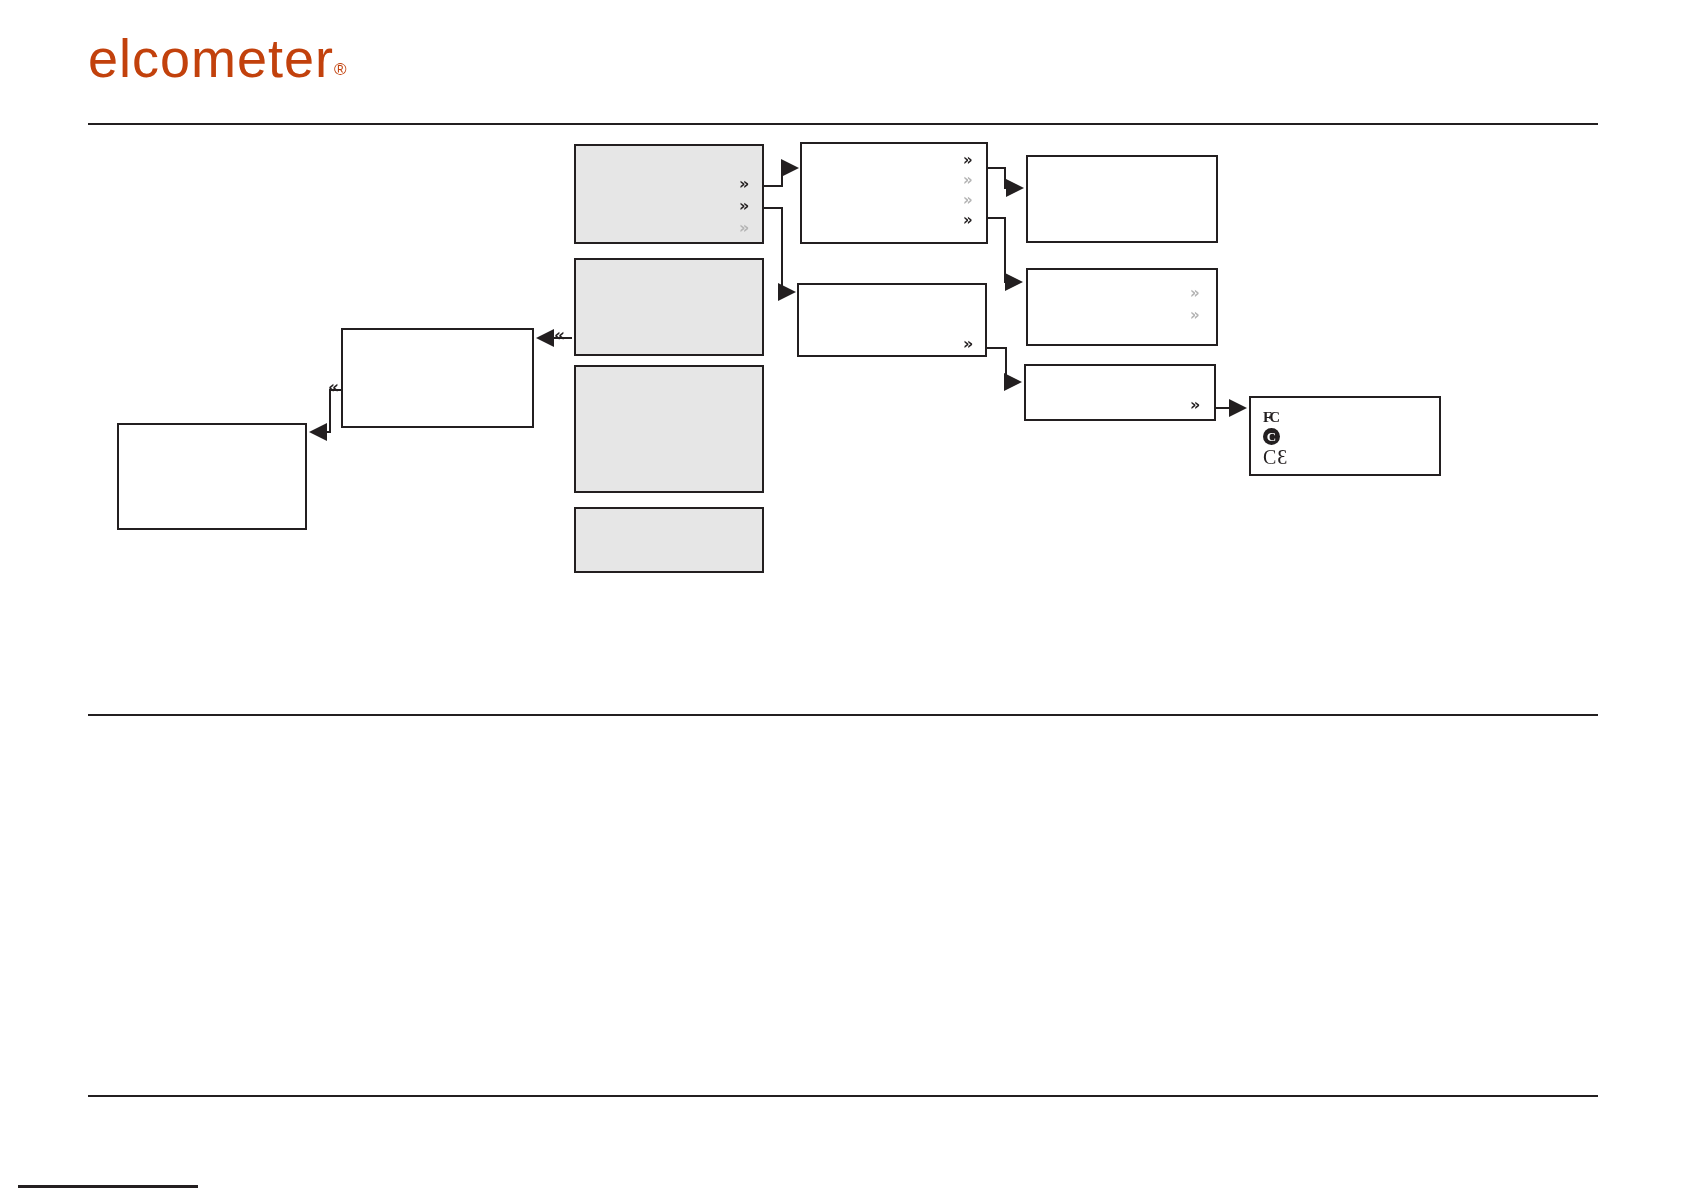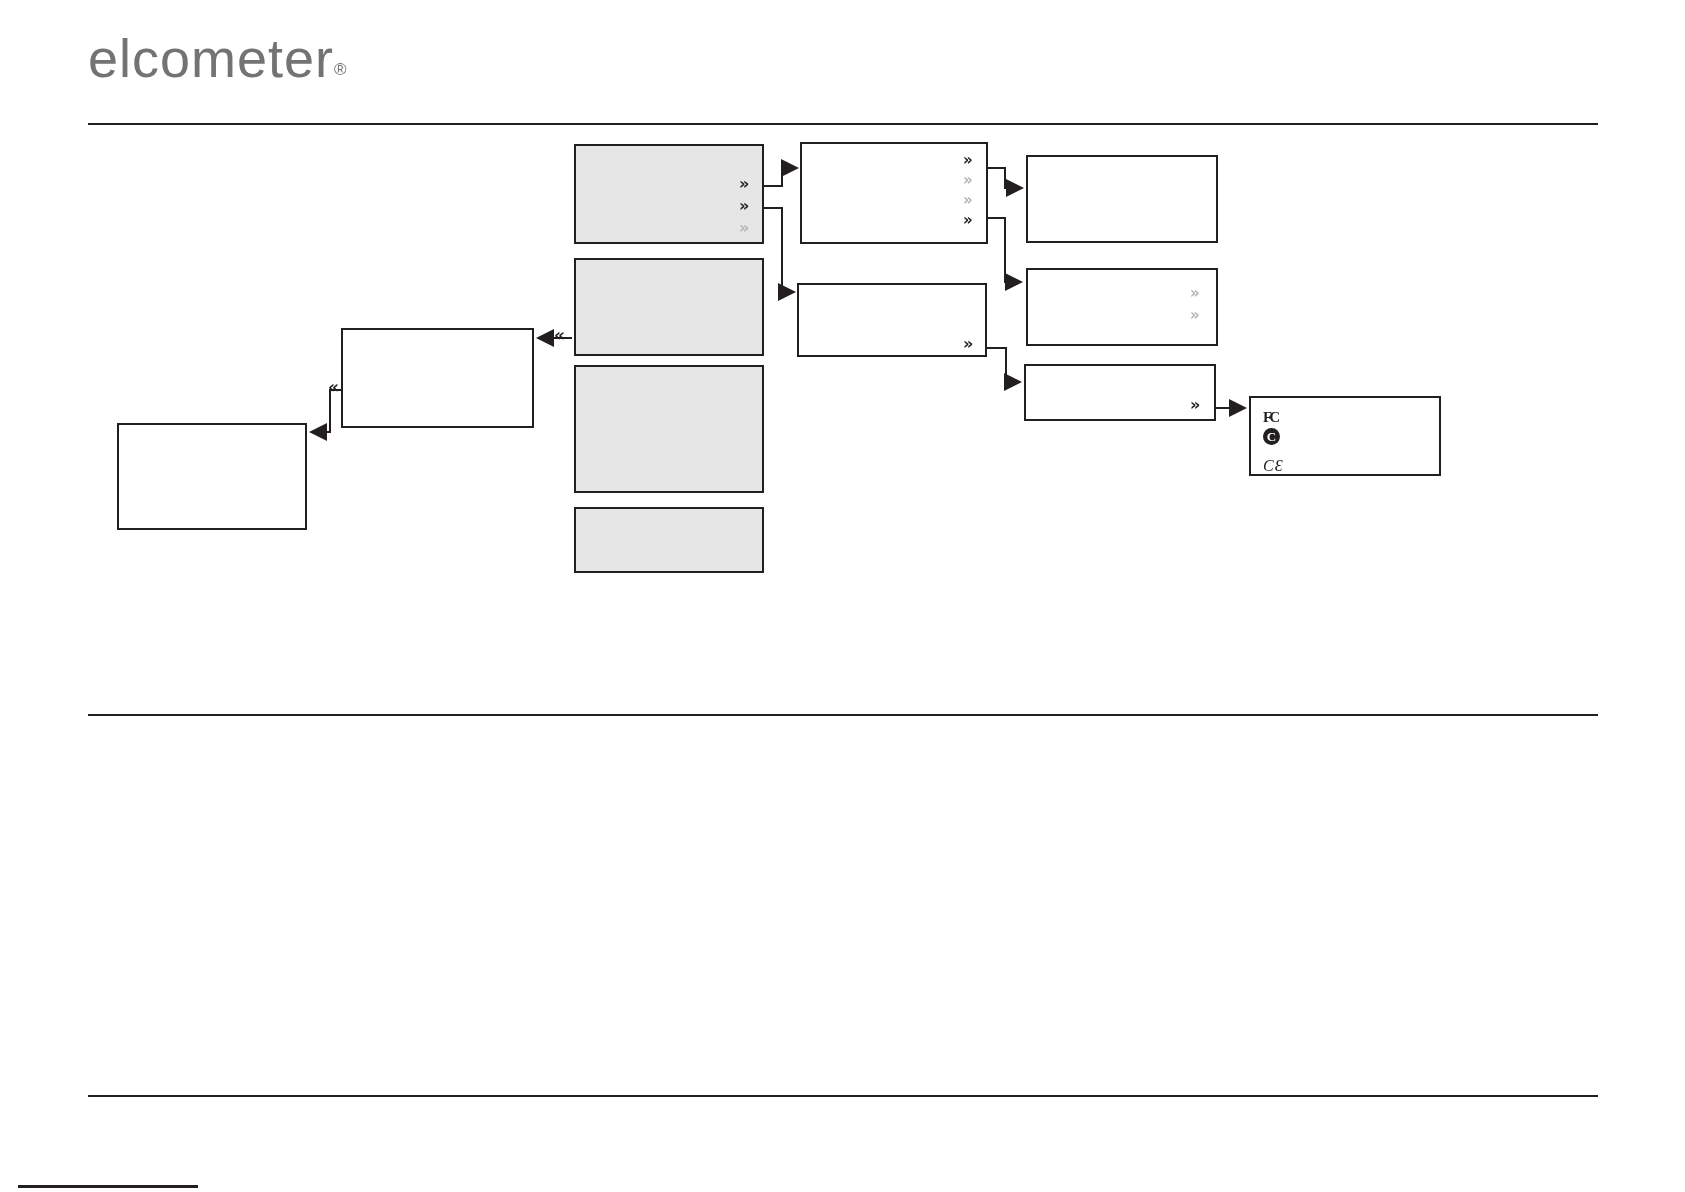--- a/index.html
+++ b/index.html
@@ -15,21 +15,21 @@
     overflow: hidden;
   }
 
   
   .logo {
     position: absolute;
     left: 88px;
     top: 28px;
     width: 250px;
     height: 60px;
-    color: #737373;
+    color: #c2410c;
     font-family: "Liberation Sans", sans-serif;
     font-size: 54px;
     letter-spacing: 1px;
     font-weight: 400;
     line-height: 60px;
     white-space: nowrap;
   }
   .logo .reg {
     font-size: 17px;
     vertical-align: baseline;
@@ -99,26 +99,25 @@
     border-radius: 50%;
     background: #231f20;
     color: #ffffff;
     font-size: 13px;
     font-weight: bold;
     text-align: center;
     line-height: 17px;
     font-family: "Liberation Serif", serif;
   }
   .cert-ce {
-    margin-top: 12px;
+    margin-top: 3px;
     font-family: "Liberation Serif", serif;
-    font-size: 16px;
+    font-size: 20px;
     letter-spacing: 1px;
     line-height: 18px;
-    font-style: italic;
   }
 </style>
 </head>
 <body>
 
 <div class="logo">
   <span>elcometer</span><span class="reg">®</span>
 </div>
 
 <div class="hrule top"></div>

